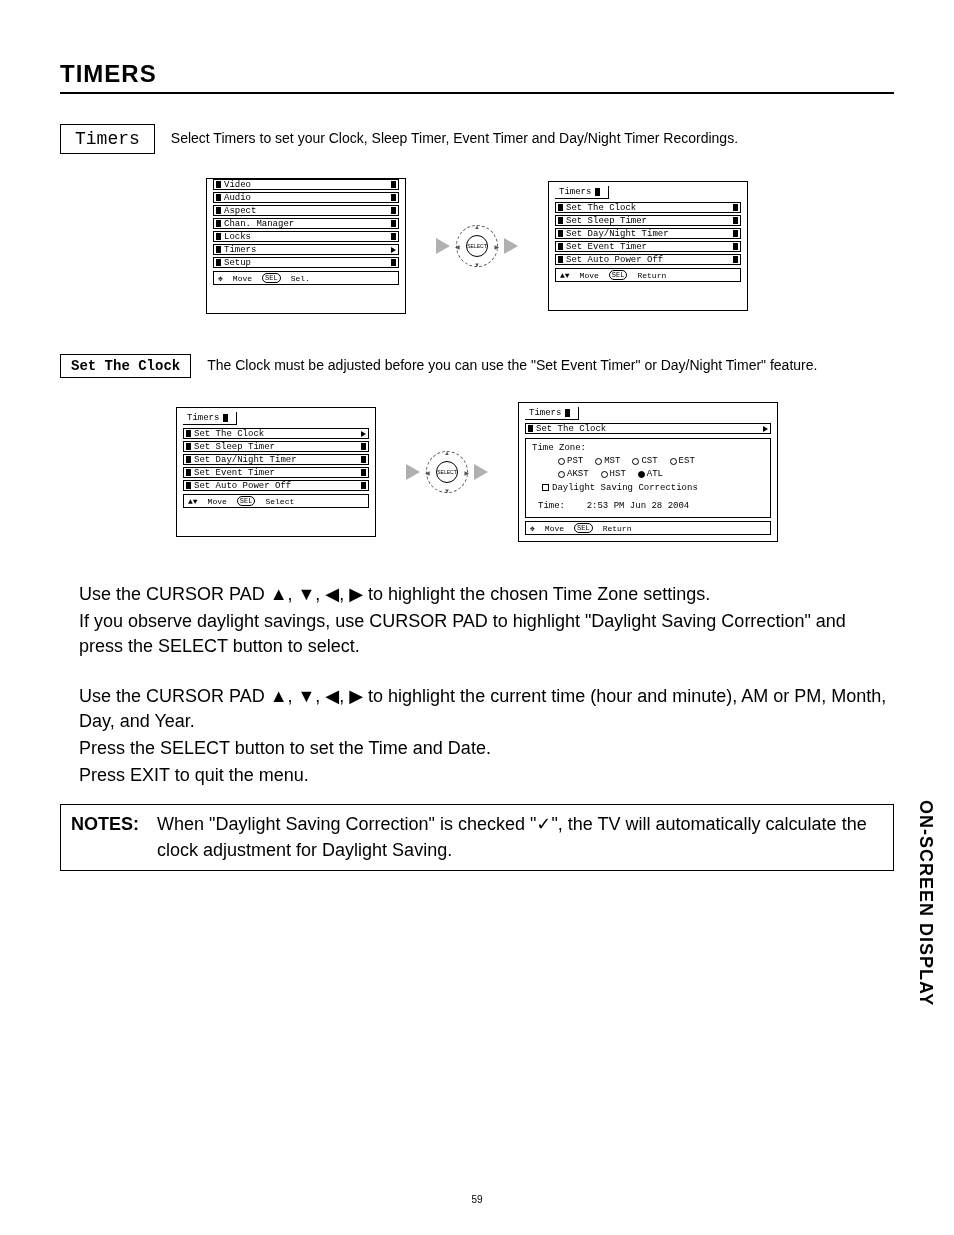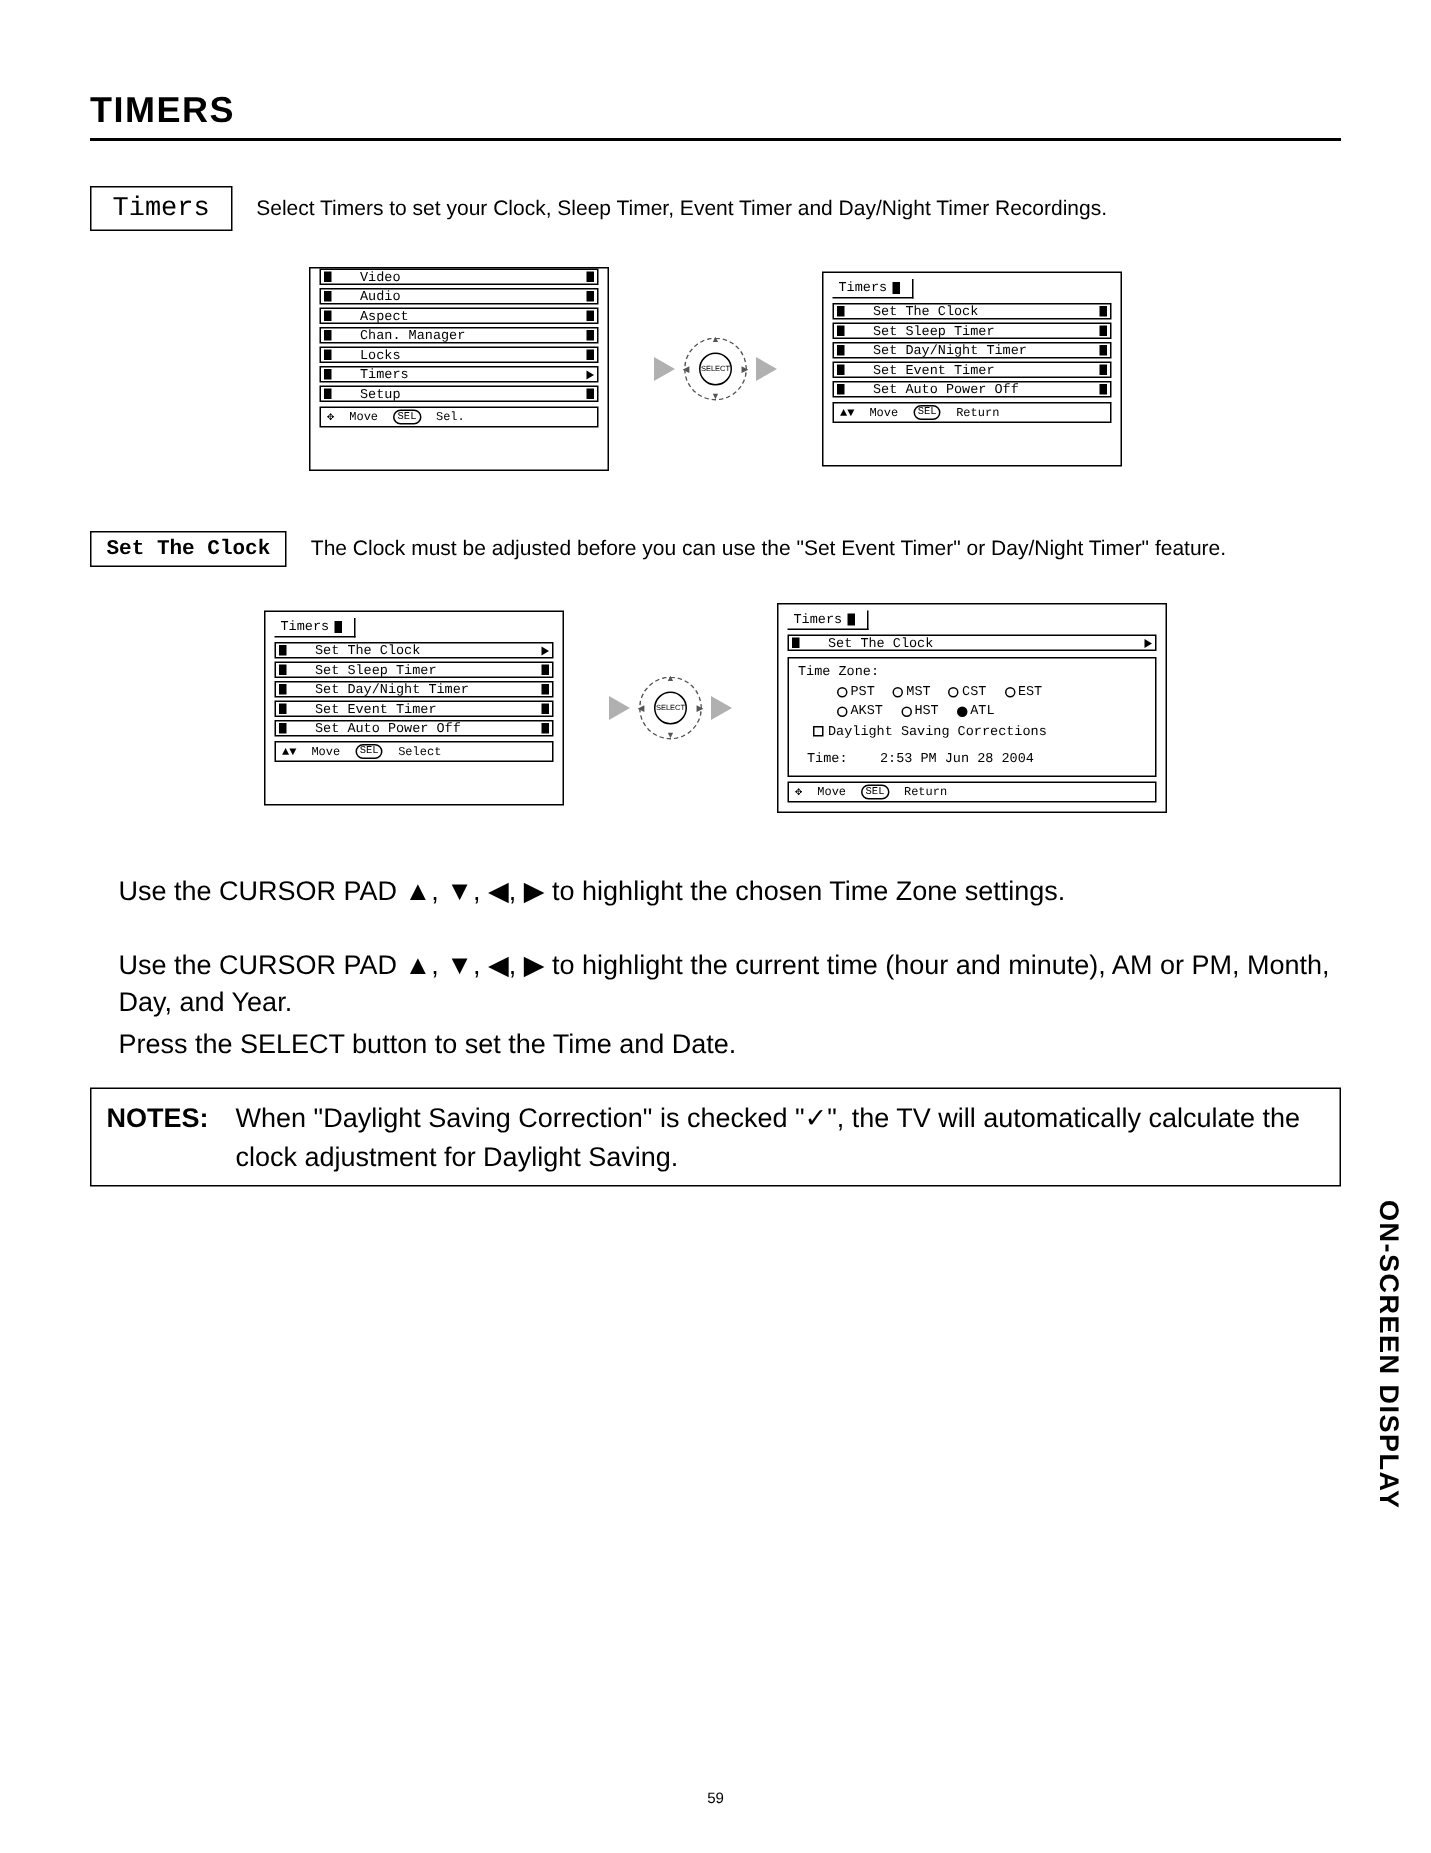--- a/index.html
+++ b/index.html
@@ -64,21 +64,20 @@
   .osd .menu-title .tab {
     display: inline-block; width: 5px; height: 8px; background:#000; vertical-align: middle; margin-left: 4px;
   }
   .osd .item {
     display: flex;
     align-items: center;
     border: 1px solid #000;
     margin: 0 6px 2px 6px;
     padding: 0 2px;
     height: 11px;
-    gap: 16px;
   }
   .osd .item .lead { width:5px; height:7px; background:#000; margin-right:3px; }
   .osd .item .lbl { flex:1; white-space: nowrap; overflow:hidden; }
   .osd .item .tail { width:5px; height:7px; background:#000; }
   .osd .item .tail.arrow { background:none; border-left:5px solid #000; border-top:3px solid transparent; border-bottom:3px solid transparent; width:0;height:0;}
   .osd .foot {
     border:1px solid #000;
     margin: 3px 6px 0 6px;
     padding: 1px 4px;
     font-size: 8px;
@@ -353,25 +352,27 @@
       <span>✥</span>
       <span>Move</span>
       <span class="sel">SEL</span>
       <span>Return</span>
     </div>
   </div>
 </div>
 
 <div class="body-text">
   <p><span>Use the CURSOR PAD </span><span class="glyph">▲, ▼, ◀, ▶</span><span> to highlight the chosen Time Zone settings.</span></p>
+  <p>If you observe daylight savings, use CURSOR PAD to highlight "Daylight Saving Correction" and press the SELECT button to select.</p>
 </div>
 <div class="spacer"></div>
 <div class="body-text">
   <p><span>Use the CURSOR PAD </span><span class="glyph">▲, ▼, ◀, ▶</span><span> to highlight the current time (hour and minute), AM or PM, Month, Day, and Year.</span></p>
   <p>Press the SELECT button to set the Time and Date.</p>
+  <p>Press EXIT to quit the menu.</p>
 </div>
 
 <div class="notes">
   <div class="label">NOTES:</div>
   <div>
     <span>When "Daylight Saving Correction" is checked "</span><span>✓</span><span>", the TV will automatically calculate the clock adjustment for Daylight Saving.</span>
   </div>
 </div>
 
 <div class="side-tab">ON-SCREEN DISPLAY</div>

